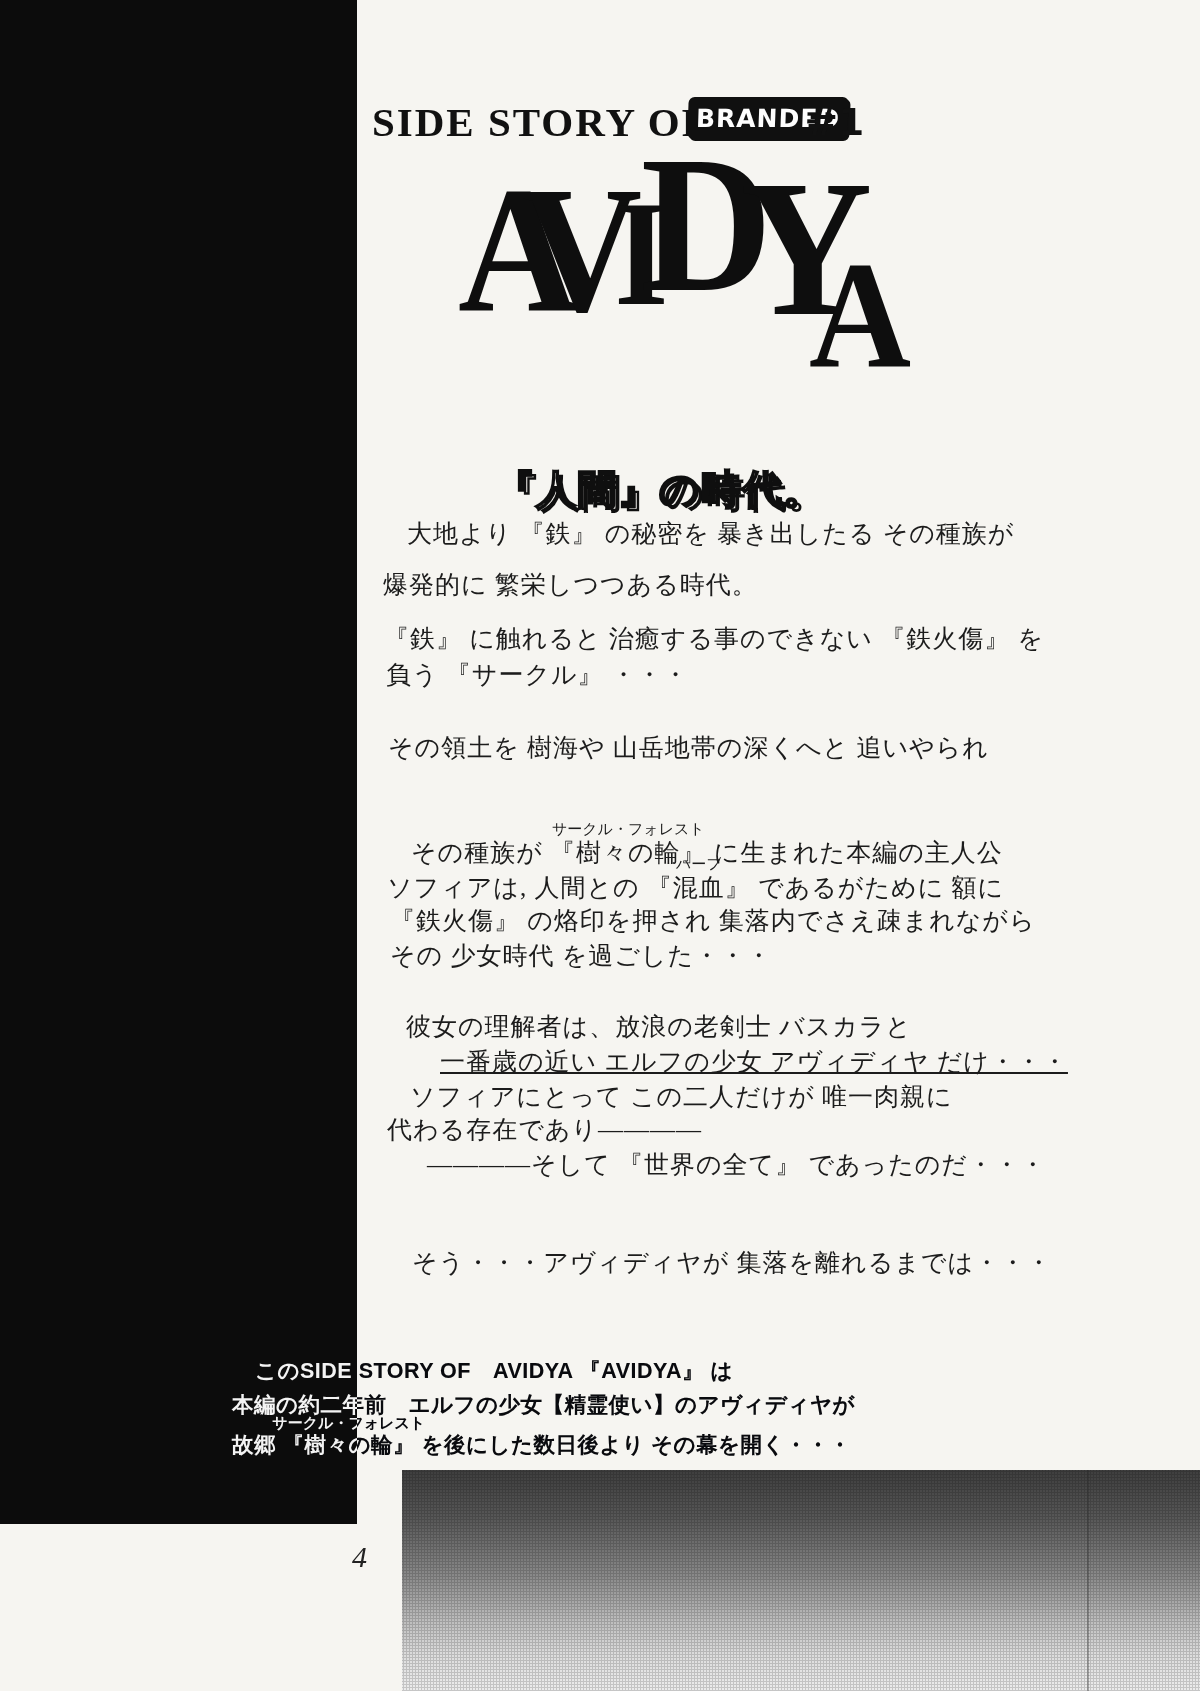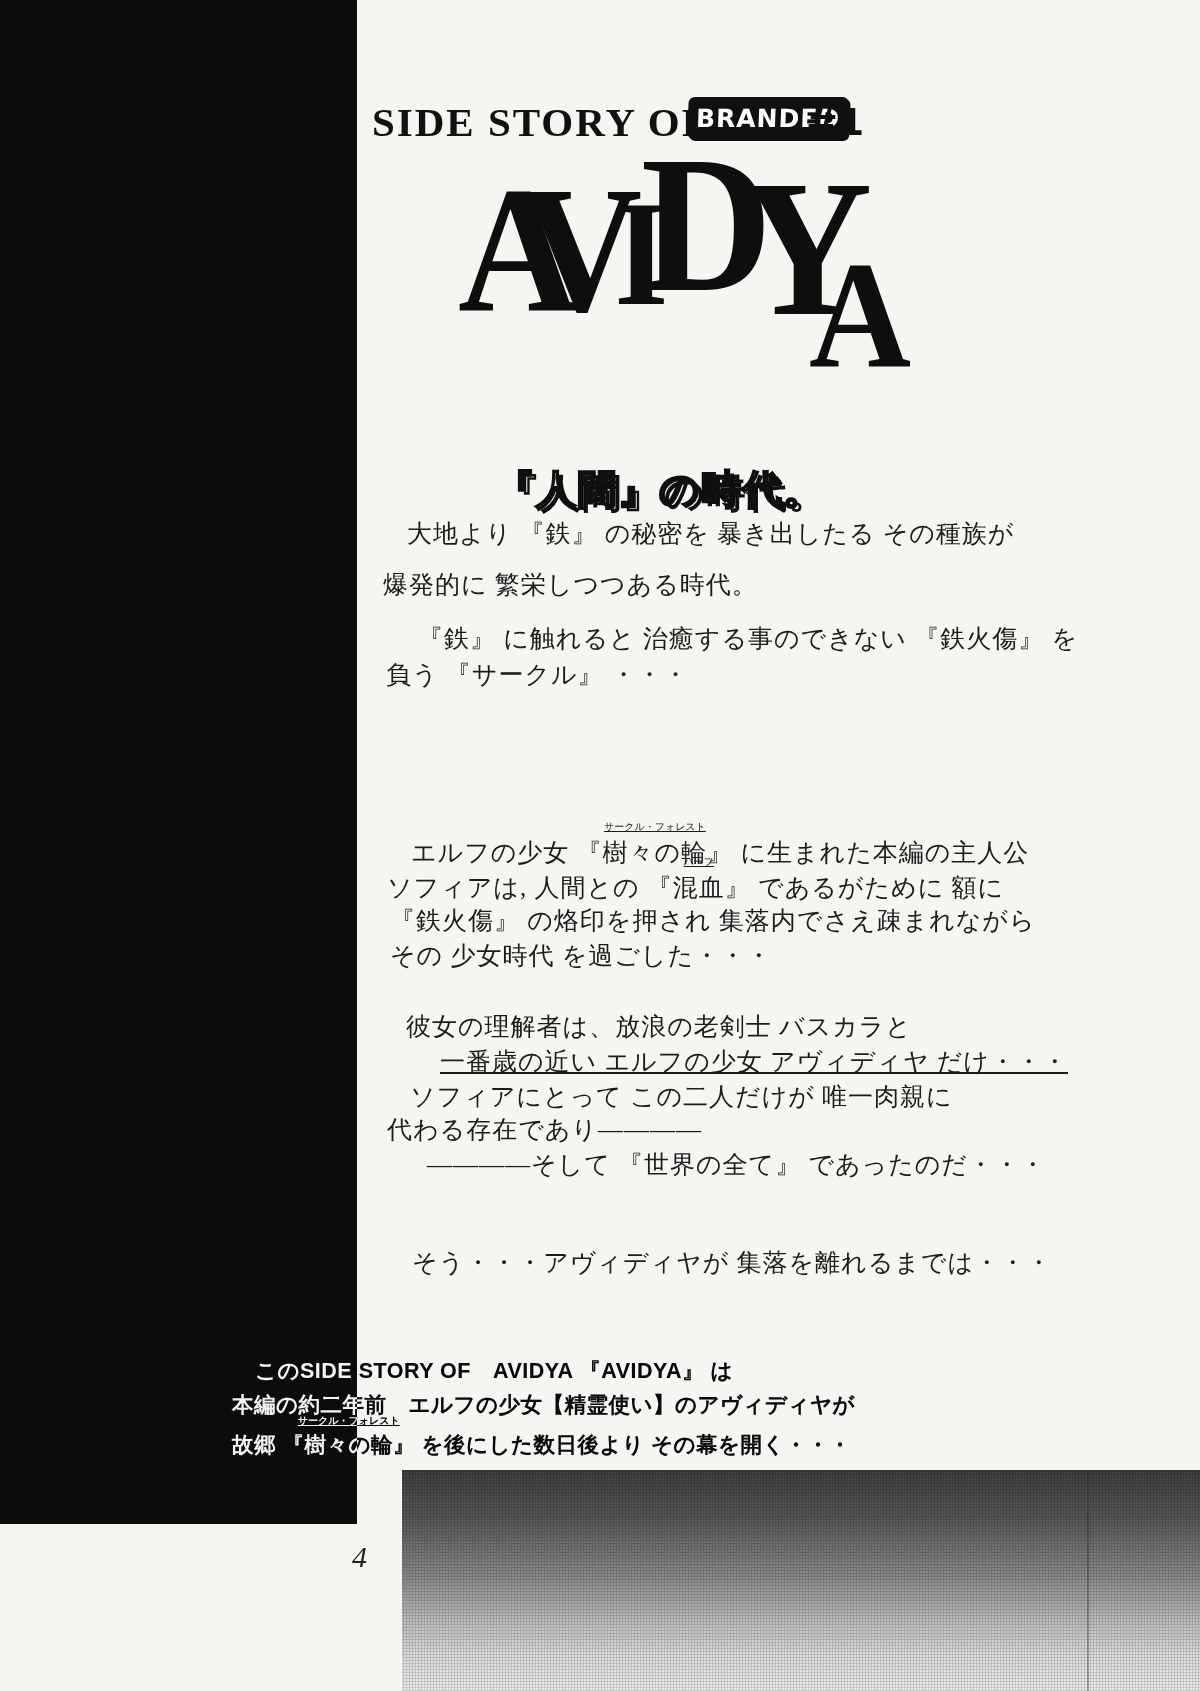--- a/index.html
+++ b/index.html
@@ -50,21 +50,21 @@
   .heading-front{color:#f6f5f1;-webkit-text-stroke:2px #0f0f0f;}
   
   .jp-line{
     position:absolute;white-space:nowrap;
     font-size:25px;letter-spacing:1px;color:#1c1c1c;
     font-family:"Liberation Serif","DejaVu Serif",serif;
   }
   .rubywrap{position:relative;display:inline-block;}
   .rubywrap .rt{
     position:absolute;left:50%;top:-16px;transform:translateX(-50%);
-    font-size:10px;letter-spacing:0;white-space:nowrap;color:#1c1c1c;text-decoration:underline;
+    font-size:15px;letter-spacing:0;white-space:nowrap;color:#1c1c1c;
   }
   
   .outro-line{
     position:absolute;white-space:nowrap;
     font-family:"Liberation Sans","DejaVu Sans",sans-serif;
     font-size:21.5px;letter-spacing:0.5px;color:#ffffff;
     mix-blend-mode:difference;font-weight:bold;
   }
   .outro-line .rt{font-weight:bold;color:#ffffff;}
   .page-number{
@@ -99,24 +99,25 @@
   <div class="avidya-title">
     <span class="tl0">A</span><span class="tl1">V</span><span class="tl2">I</span><span class="tl3">D</span><span class="tl4">Y</span><span class="tl5">A</span>
   </div>
 
   <div class="heading-shadow">『人間』の時代。</div>
   <div class="heading-front">『人間』の時代。</div>
 
   <div class="jp-line" style="left:407px;top:517px;">大地より 『鉄』 の秘密を 暴き出したる その種族が</div>
   <div class="jp-line" style="left:383px;top:552px;margin-top:16px;">爆発的に 繁栄しつつある時代。</div>
 
-  <div class="jp-line" style="left:418px;top:622px;">『鉄』 に触れると 治癒する事のできない 『鉄火傷』 を</div>
+  <div class="jp-line" style="left:384px;top:622px;">『鉄』 に触れると 治癒する事のできない 『鉄火傷』 を</div>
   <div class="jp-line" style="left:386px;top:658px;">負う 『サークル』 ・・・</div>
+  <div class="jp-line" style="left:388px;top:731px;">その領土を 樹海や 山岳地帯の深くへと 追いやられ</div>
 
-  <div class="jp-line" style="left:411px;top:836px;"><span>エルフの少女 </span><span class="rubywrap"><span class="rt">サークル・フォレスト</span><span>『樹々の輪』</span></span><span> に生まれた本編の主人公</span></div>
+  <div class="jp-line" style="left:411px;top:836px;"><span>その種族が </span><span class="rubywrap"><span class="rt">サークル・フォレスト</span><span>『樹々の輪』</span></span><span> に生まれた本編の主人公</span></div>
   <div class="jp-line" style="left:387px;top:871px;"><span>ソフィアは, 人間との </span><span class="rubywrap"><span class="rt">ハーフ</span><span>『混血』</span></span><span> であるがために 額に</span></div>
   <div class="jp-line" style="left:390px;top:904px;">『鉄火傷』 の烙印を押され 集落内でさえ疎まれながら</div>
   <div class="jp-line" style="left:390px;top:939px;">その 少女時代 を過ごした・・・</div>
 
   <div class="jp-line" style="left:406px;top:1010px;">彼女の理解者は、放浪の老剣士 バスカラと</div>
   <div class="jp-line" style="left:440px;top:1045px;text-decoration:underline;">一番歳の近い エルフの少女 アヴィディヤ だけ・・・</div>
   <div class="jp-line" style="left:410px;top:1080px;">ソフィアにとって この二人だけが 唯一肉親に</div>
   <div class="jp-line" style="left:387px;top:1113px;">代わる存在であり————</div>
   <div class="jp-line" style="left:412px;top:1246px;">そう・・・アヴィディヤが 集落を離れるまでは・・・</div>
 

